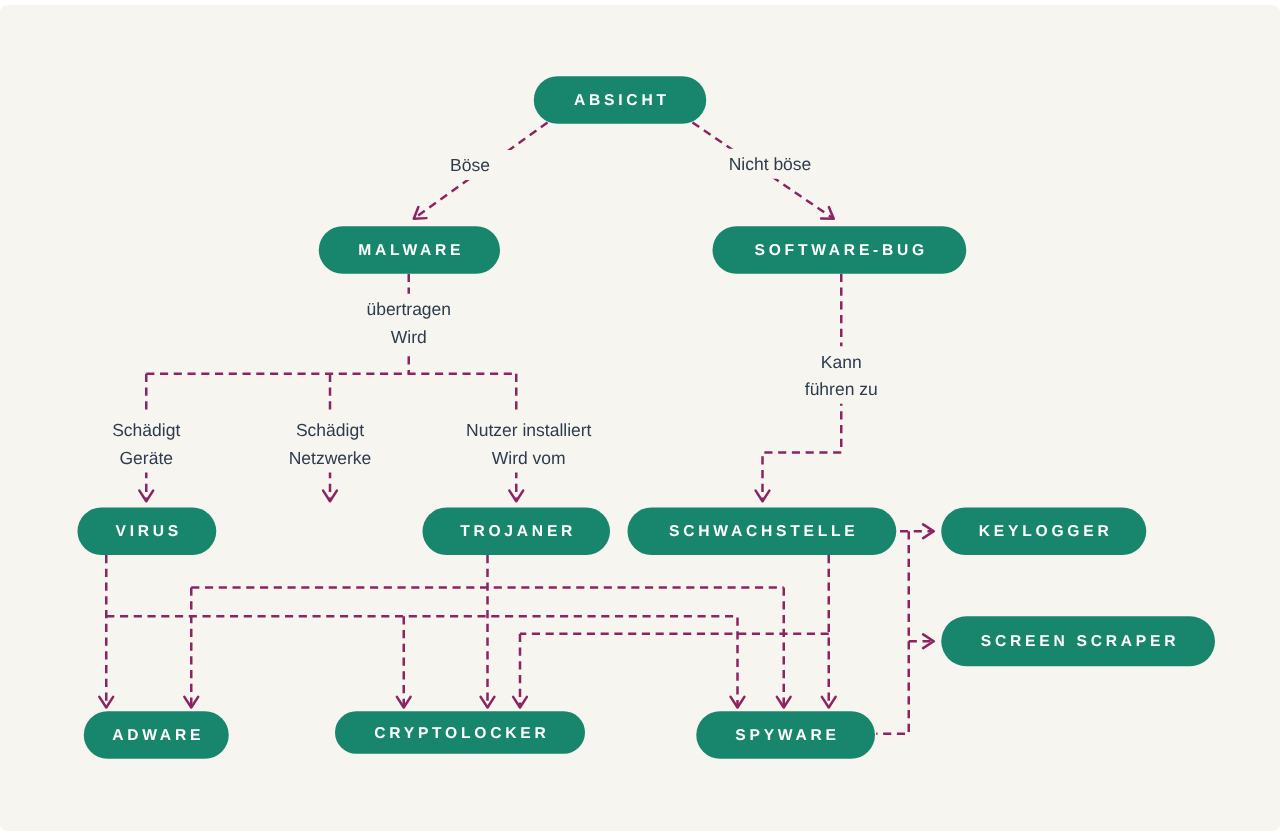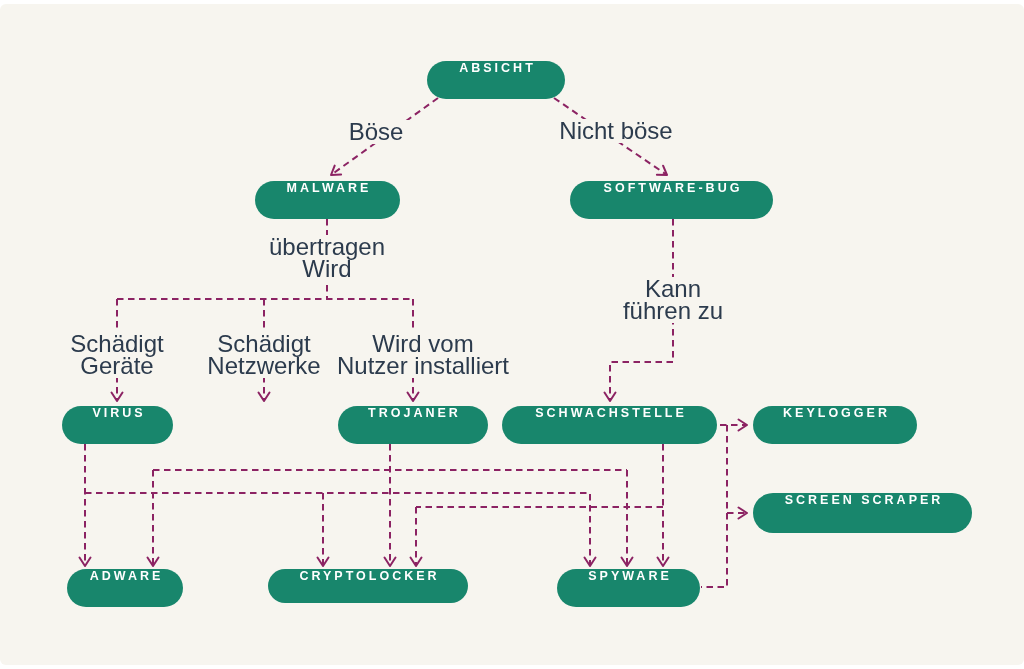--- a/index.html
+++ b/index.html
@@ -19,27 +19,27 @@
     background:var(--bg);border-radius:6px;
   }
   svg.wires{position:absolute;left:0;top:0;}
   .wire{
     fill:none;stroke:var(--line);stroke-width:2;
     stroke-dasharray:6.5 4.5;stroke-linecap:butt;
   }
   .ahead{fill:none;stroke:var(--line);stroke-width:2;stroke-linecap:round;stroke-linejoin:round;}
   .elabel{
     position:absolute;background:var(--bg);color:var(--label);
-    font-size:24px;line-height:22px;text-align:center;
+    font-size:14px;line-height:22px;text-align:center;
     padding:1px 0;
   }
   .elabel .line{display:block;}
   .node{
     position:absolute;background:var(--node);border-radius:20px;
-    display:flex;justify-content:center;
+    display:flex;align-items:center;justify-content:center;
   }
   .nlabel{
     color:var(--node-text);font-size:12.5px;font-weight:bold;
     letter-spacing:3px;text-indent:3px;white-space:nowrap;
   }
 </style>
 </head>
 <body>
 
 <div class="canvas">
@@ -98,22 +98,22 @@
     <span class="line">Schädigt</span>
     <span class="line">Geräte</span>
   </div>
 
   <div class="elabel" style="left:199px;top:332px;width:130px;">
     <span class="line">Schädigt</span>
     <span class="line">Netzwerke</span>
   </div>
 
   <div class="elabel" style="left:333px;top:332px;width:180px;">
+    <span class="line">Nutzer installiert</span>
     <span class="line">Wird vom</span>
-    <span class="line">Nutzer installiert</span>
   </div>
 
   <div class="elabel" style="left:618px;top:277px;width:110px;">
     <span class="line">Kann</span>
     <span class="line">führen zu</span>
   </div>
 
   <div class="node" style="left:427px;top:61px;width:138px;height:38px;">
     <span class="nlabel">ABSICHT</span>
   </div>

